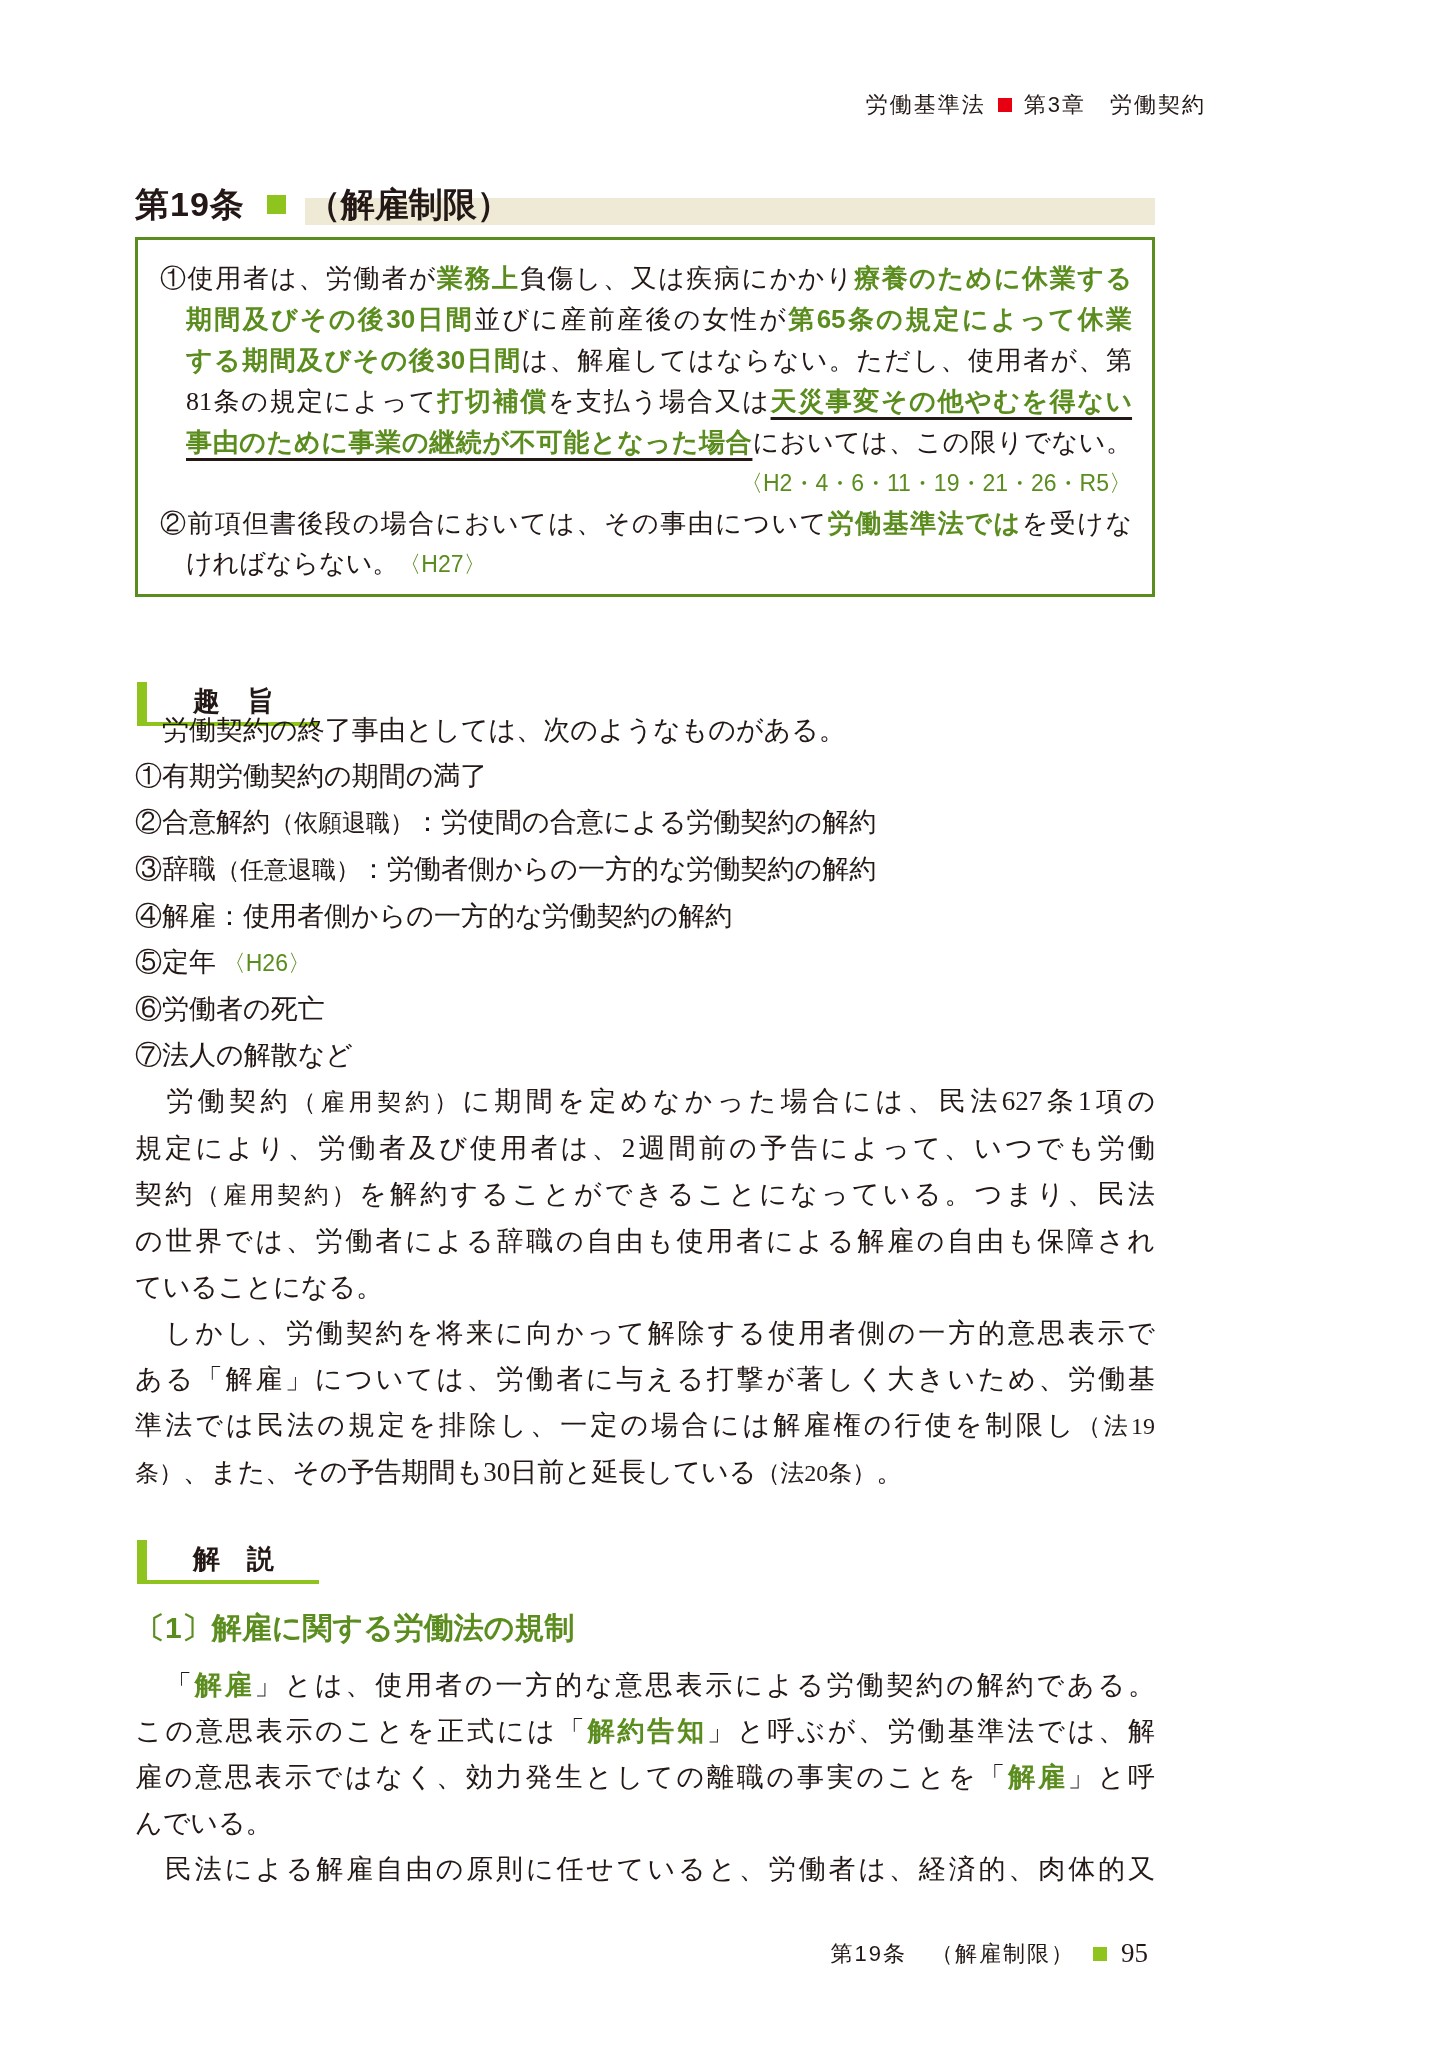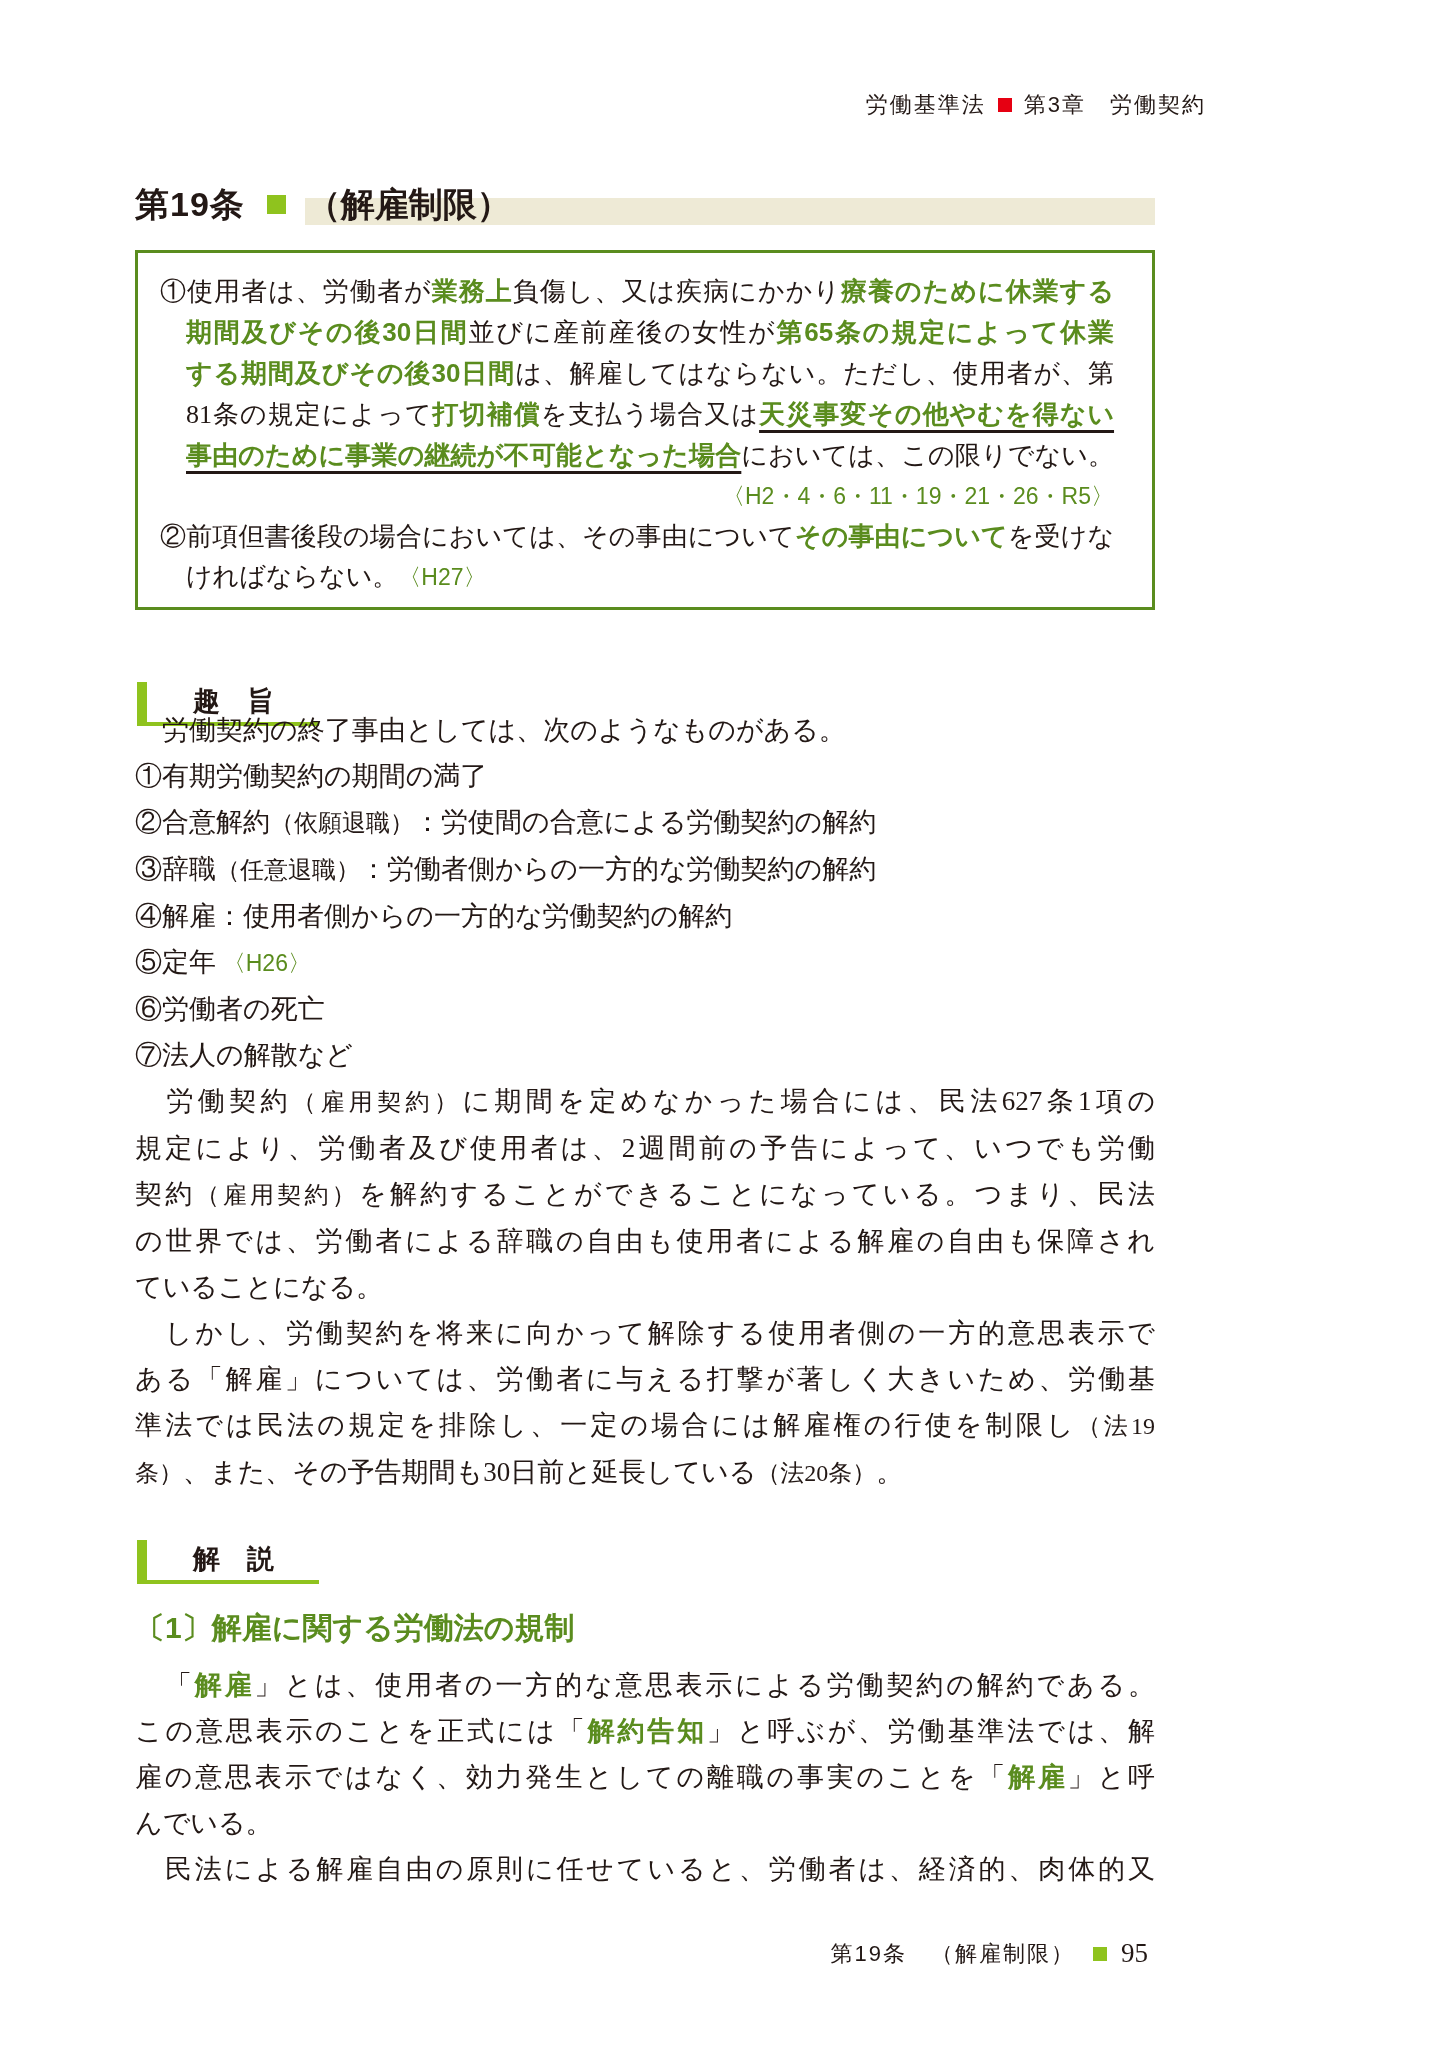--- a/index.html
+++ b/index.html
@@ -19,22 +19,22 @@
   .title-row { position:absolute; top:183px; left:135px; width:1020px; height:44px; }
   .title-band { position:absolute; left:170px; top:15px; width:850px; height:27px; background:#eeead6; z-index:0; }
   .title-text {
     position:relative; z-index:1; display:flex; align-items:center;
     font-family:"Liberation Sans","DejaVu Sans",sans-serif; font-weight:bold; font-size:34px; line-height:42px;
   }
   .t-article { letter-spacing:1px; }
   .t-sq { display:inline-block; width:19px; height:19px; background:#8fc31e; margin:0 21px 0 22px; }
   
   .article-box {
-    position:absolute; left:135px; top:250px; width:1020px; box-sizing:border-box;
-    border:3px solid #5a8c1e; padding:18px 38px 10px 22px;
+    position:absolute; left:135px; top:237px; width:1020px; box-sizing:border-box;
+    border:3px solid #5a8c1e; padding:18px 20px 10px 22px;
     font-size:26px; line-height:40px;
   }
   .tline { min-height:1em; }
   .tline.indent { padding-left:26px; }
   .tline.fill { text-align:justify; text-align-last:justify; }
   .tline.right { text-align:right; }
   .seg-normal {}
   .seg-green, .seg-green-underline {
     font-family:"Liberation Sans","DejaVu Sans",sans-serif; font-weight:bold; color:#5a8c1e;
   }
@@ -92,21 +92,21 @@
     </div>
   </div>
 
   <div class="article-box">
       <div class="tline fill"><span class="seg-normal">①使用者は、労働者が</span><span class="seg-green">業務上</span><span class="seg-normal">負傷し、又は疾病にかかり</span><span class="seg-green">療養のために休業する</span></div>
       <div class="tline indent fill"><span class="seg-green">期間及びその後30日間</span><span class="seg-normal">並びに産前産後の女性が</span><span class="seg-green">第65条の規定によって休業</span></div>
       <div class="tline indent fill"><span class="seg-green">する期間及びその後30日間</span><span class="seg-normal">は、解雇してはならない。ただし、使用者が、第</span></div>
       <div class="tline indent fill"><span class="seg-normal">81条の規定によって</span><span class="seg-green">打切補償</span><span class="seg-normal">を支払う場合又は</span><span class="seg-green-underline">天災事変その他やむを得ない</span></div>
       <div class="tline indent fill"><span class="seg-green-underline">事由のために事業の継続が不可能となった場合</span><span class="seg-normal">においては、この限りでない。</span></div>
       <div class="tline right"><span class="seg-note">〈H2・4・6・11・19・21・26・R5〉</span></div>
-      <div class="tline fill"><span class="seg-normal">②前項但書後段の場合においては、その事由について</span><span class="seg-green">その事由について</span><span class="seg-normal">を受けな</span></div>
+      <div class="tline fill"><span class="seg-normal">②前項但書後段の場合においては、その事由について</span><span class="seg-green">労働基準法では</span><span class="seg-normal">を受けな</span></div>
       <div class="tline indent"><span class="seg-normal">ければならない。</span><span class="seg-note">〈H27〉</span></div>
     </div>
 
   <div class="sec-head pos-shushi">
     <div class="sec-bar"></div>
     <div class="sec-underline"></div>
     <div class="sec-title">趣　旨</div>
   </div>
 
   <div class="body-block pos-shushi">

